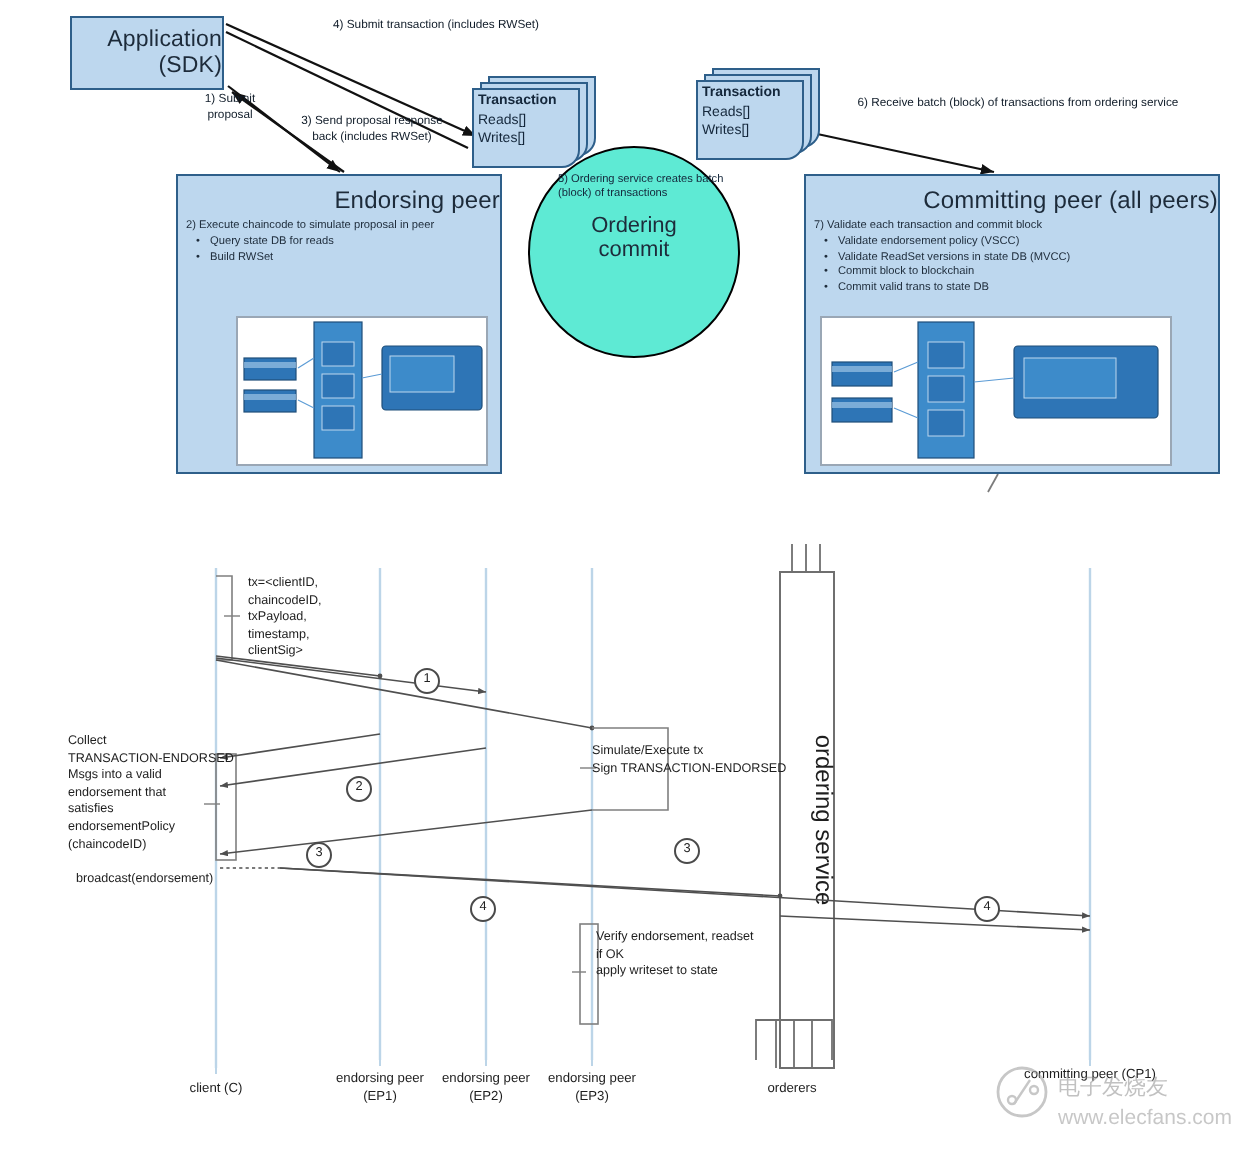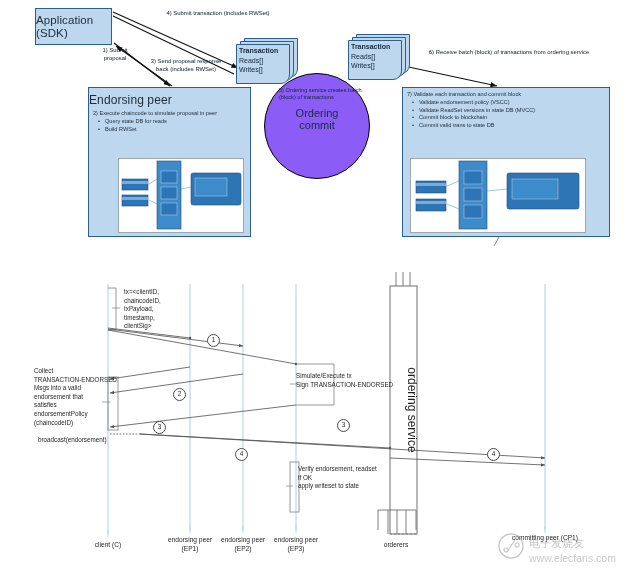--- a/index.html
+++ b/index.html
@@ -25,21 +25,21 @@
   #top-svg { position: absolute; left: 0; top: 0; }
 
   .box {
     position: absolute;
     box-sizing: border-box;
     background: #bdd7ee;
     border: 1px solid #2e5f8a;
     z-index: 3;
   }
   .box-title {
-    text-align: left;
+    text-align: right;
     color: #1d2b3a;
     font-weight: normal;
     letter-spacing: 0.1px;
   }
 
   #app-box {
     left: 35px; top: 8px; width: 77px; height: 37px;
   }
   #app-box .box-title {
     font-size: 11.5px; line-height: 13px;
@@ -109,21 +109,21 @@
   .tx-lines .hdr { font-weight: bold; font-size: 7px; }
 
   
   #ordering-circle {
     position: absolute;
     left: 264px; top: 73px;
     width: 104px; height: 104px;
     border: 1.2px solid #000;
     border-radius: 50%;
     z-index: 2;
-    background: #8b5cf6;
+    background: #5eead4;
   }
   #ordering-circle .small-note {
     font-size: 5.6px;
     line-height: 7.3px;
     padding: 13px 0 0 14px;
     color: #14273b;
   }
   #ordering-circle .svc-name {
     text-align: center;
     font-size: 11px;
@@ -293,20 +293,21 @@
     <div class="box-body">
       <div>2) Execute chaincode to simulate proposal in peer</div>
       <ul>
         <li>Query state DB for reads</li>
         <li>Build RWSet</li>
       </ul>
     </div>
   </div>
 
   <div class="box" id="committing-box">
+    <div class="box-title">Committing peer (all peers)</div>
     <div class="box-body">
       <div>7) Validate each transaction and commit block</div>
       <ul>
         <li>Validate endorsement policy (VSCC)</li>
         <li>Validate ReadSet versions in state DB (MVCC)</li>
         <li>Commit block to blockchain</li>
         <li>Commit valid trans to state DB</li>
       </ul>
     </div>
   </div>

